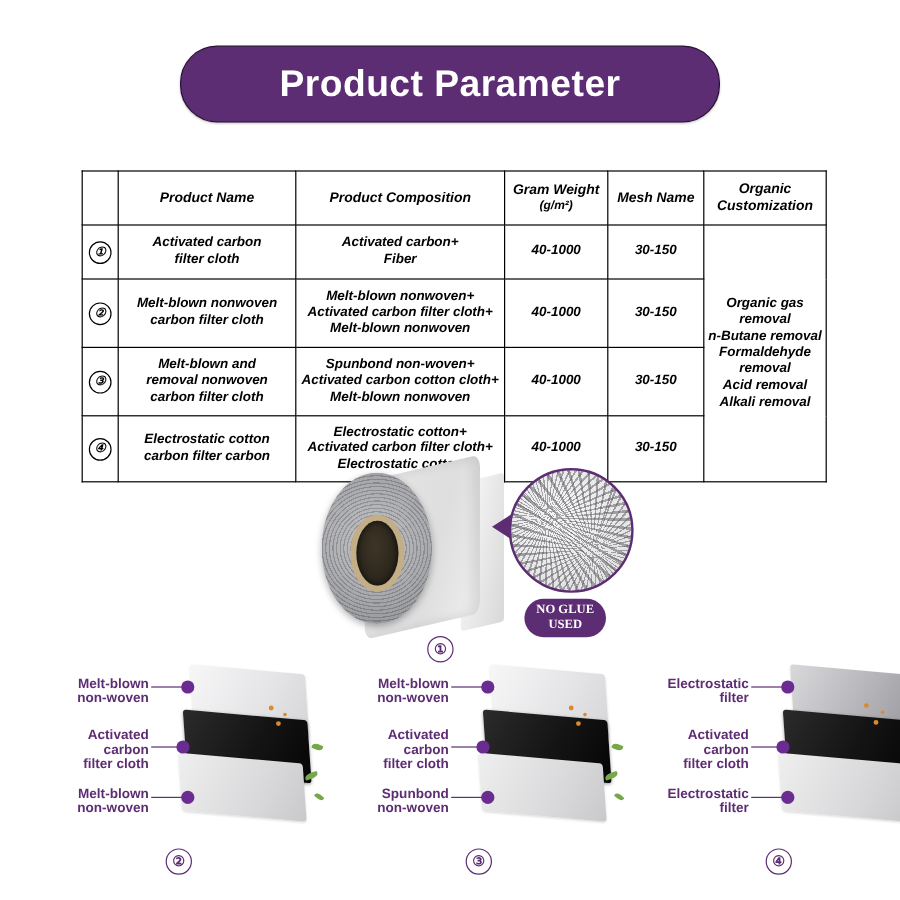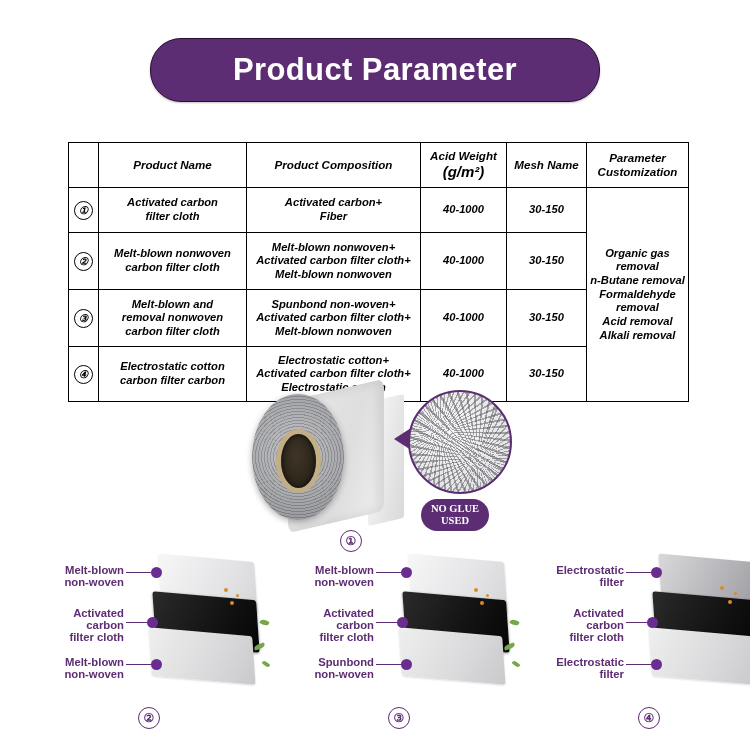--- a/index.html
+++ b/index.html
@@ -37,27 +37,27 @@
   .col-func{width:102px;}
   td.func-cell{
     text-align:left;vertical-align:middle;padding-left:5px;
     font-size:11.4px;line-height:1.32;white-space:pre-line;margin-left:14px;
   }
   .rownum{
     display:inline-flex;align-items:center;justify-content:center;
     width:17px;height:17px;border:1.2px solid #000;border-radius:50%;
     font-size:10.5px;font-weight:bold;line-height:1;
   }
-  .gram-sub{font-size:15px;font-weight:bold;display:block;}
+  .gram-sub{font-size:10px;font-weight:bold;display:block;}
   .row-1 td{height:40px;}
   .row-2 td,.row-3 td{height:52px;}
   .row-4 td{height:50px;}
 
   
-  .roll-section{position:absolute;left:0;top:380px;width:718px;height:170px;}
+  .roll-section{position:absolute;left:16px;top:380px;width:718px;height:170px;}
   .roll{
     position:absolute;left:250px;top:8px;width:150px;height:140px;
   }
   .roll-body{
     position:absolute;left:38px;top:2px;width:96px;height:132px;
     border-radius:6px/10px;
     background:linear-gradient(105deg,#f2f2f2 0%,#e3e3e3 28%,#dedede 60%,#efefef 100%);
     transform:skewY(-13deg);
     box-shadow:inset -6px 0 10px rgba(0,0,0,.10);
   }
@@ -173,25 +173,25 @@
       <col class="col-gram">
         <col class="col-mesh">
         <col class="col-func">
     </colgroup>
     <thead>
       <tr>
         <th></th>
         <th>Product Name</th>
         <th>Product Composition</th>
         <th>
-          <span>Acid Weight</span>
+          <span>Gram Weight</span>
           <span class="gram-sub">(g/m²)</span>
         </th>
         <th>Mesh Name</th>
-        <th>Parameter Customization</th>
+        <th>Organic Customization</th>
       </tr>
     </thead>
     <tbody>
       <tr class="row-1">
         <td><span class="rownum">①</span></td>
         <td style="white-space:pre-line">Activated carbon
 filter cloth</td>
         <td style="white-space:pre-line">Activated carbon+
 Fiber</td>
         <td>40-1000</td>
@@ -212,21 +212,21 @@
 Melt-blown nonwoven</td>
         <td>40-1000</td>
         <td>30-150</td>
       </tr>
       <tr class="row-3">
         <td><span class="rownum">③</span></td>
         <td style="white-space:pre-line">Melt-blown and
 removal nonwoven
 carbon filter cloth</td>
         <td style="white-space:pre-line">Spunbond non-woven+
-Activated carbon filter cloth+
+Activated carbon cotton cloth+
 Melt-blown nonwoven</td>
         <td>40-1000</td>
         <td>30-150</td>
       </tr>
       <tr class="row-4">
         <td><span class="rownum">④</span></td>
         <td style="white-space:pre-line">Electrostatic cotton
 carbon filter carbon</td>
         <td style="white-space:pre-line">Electrostatic cotton+
 Activated carbon filter cloth+

